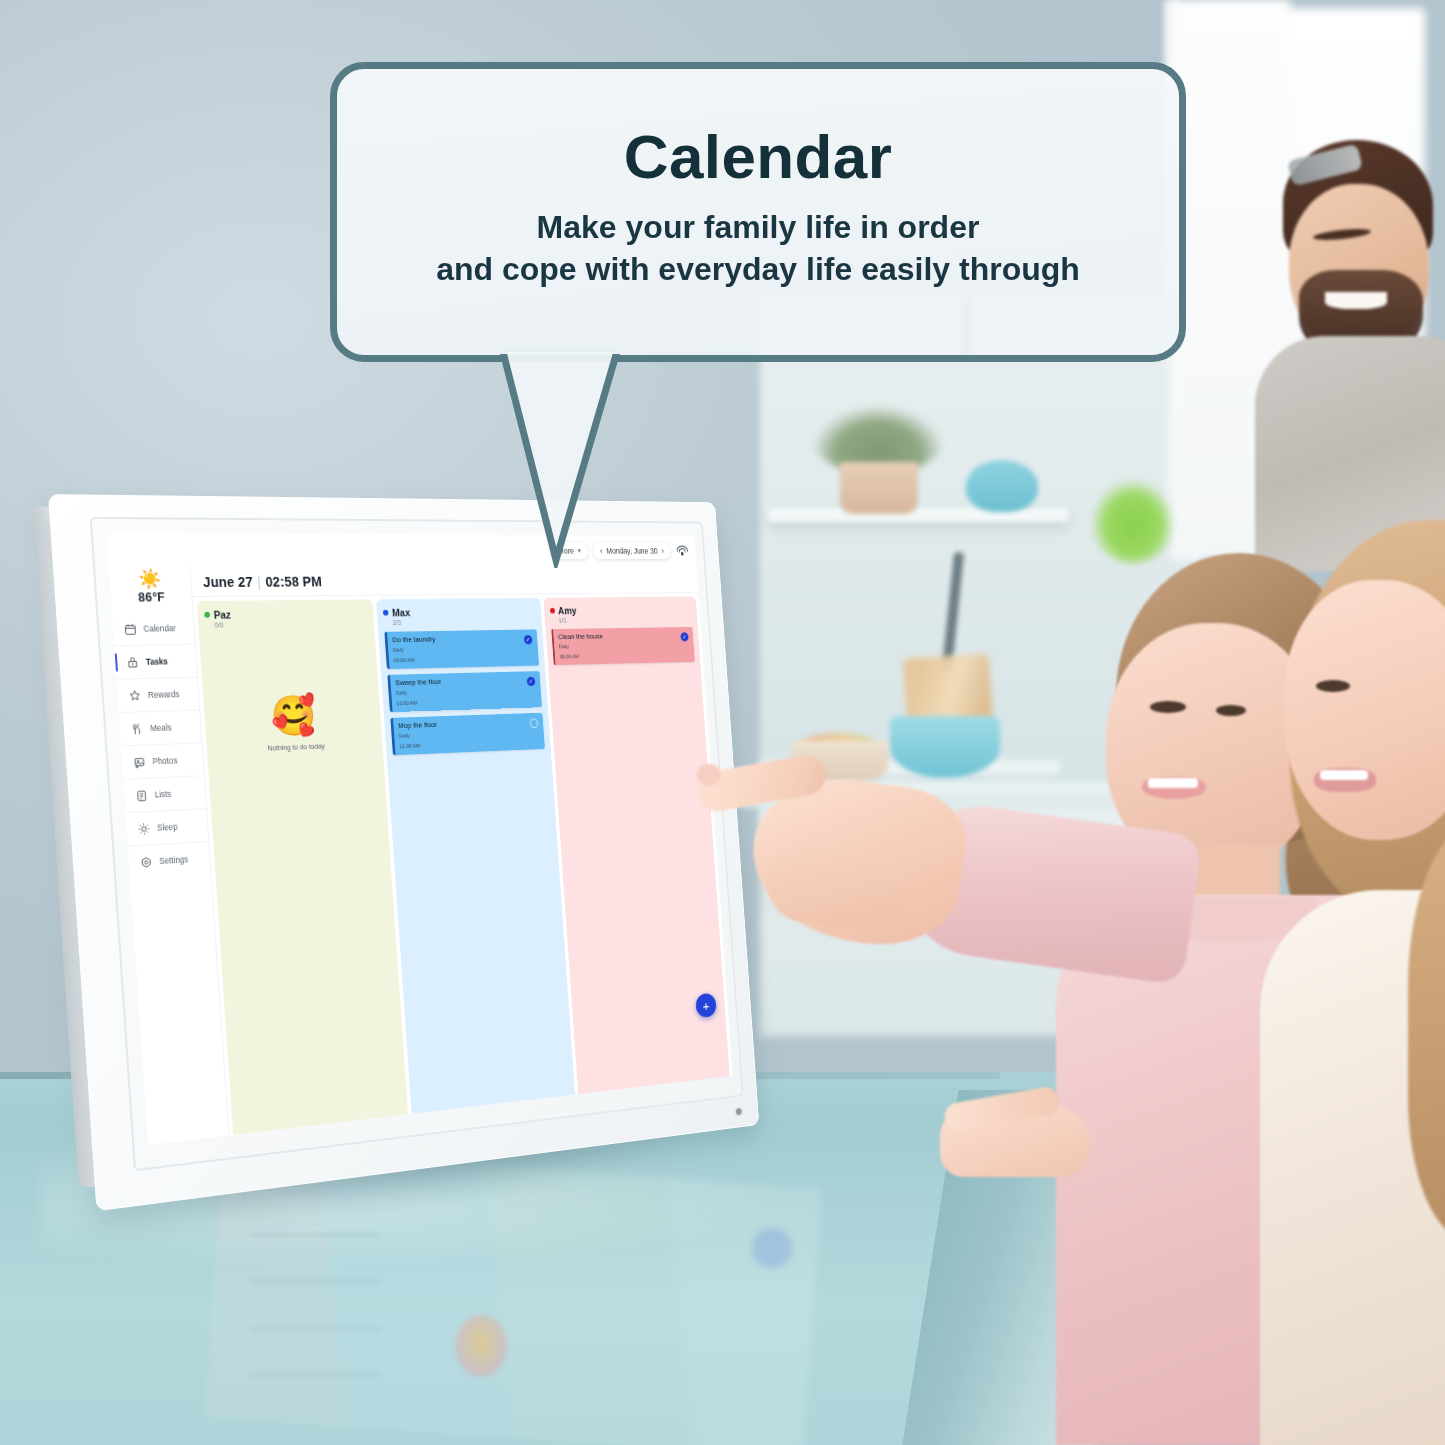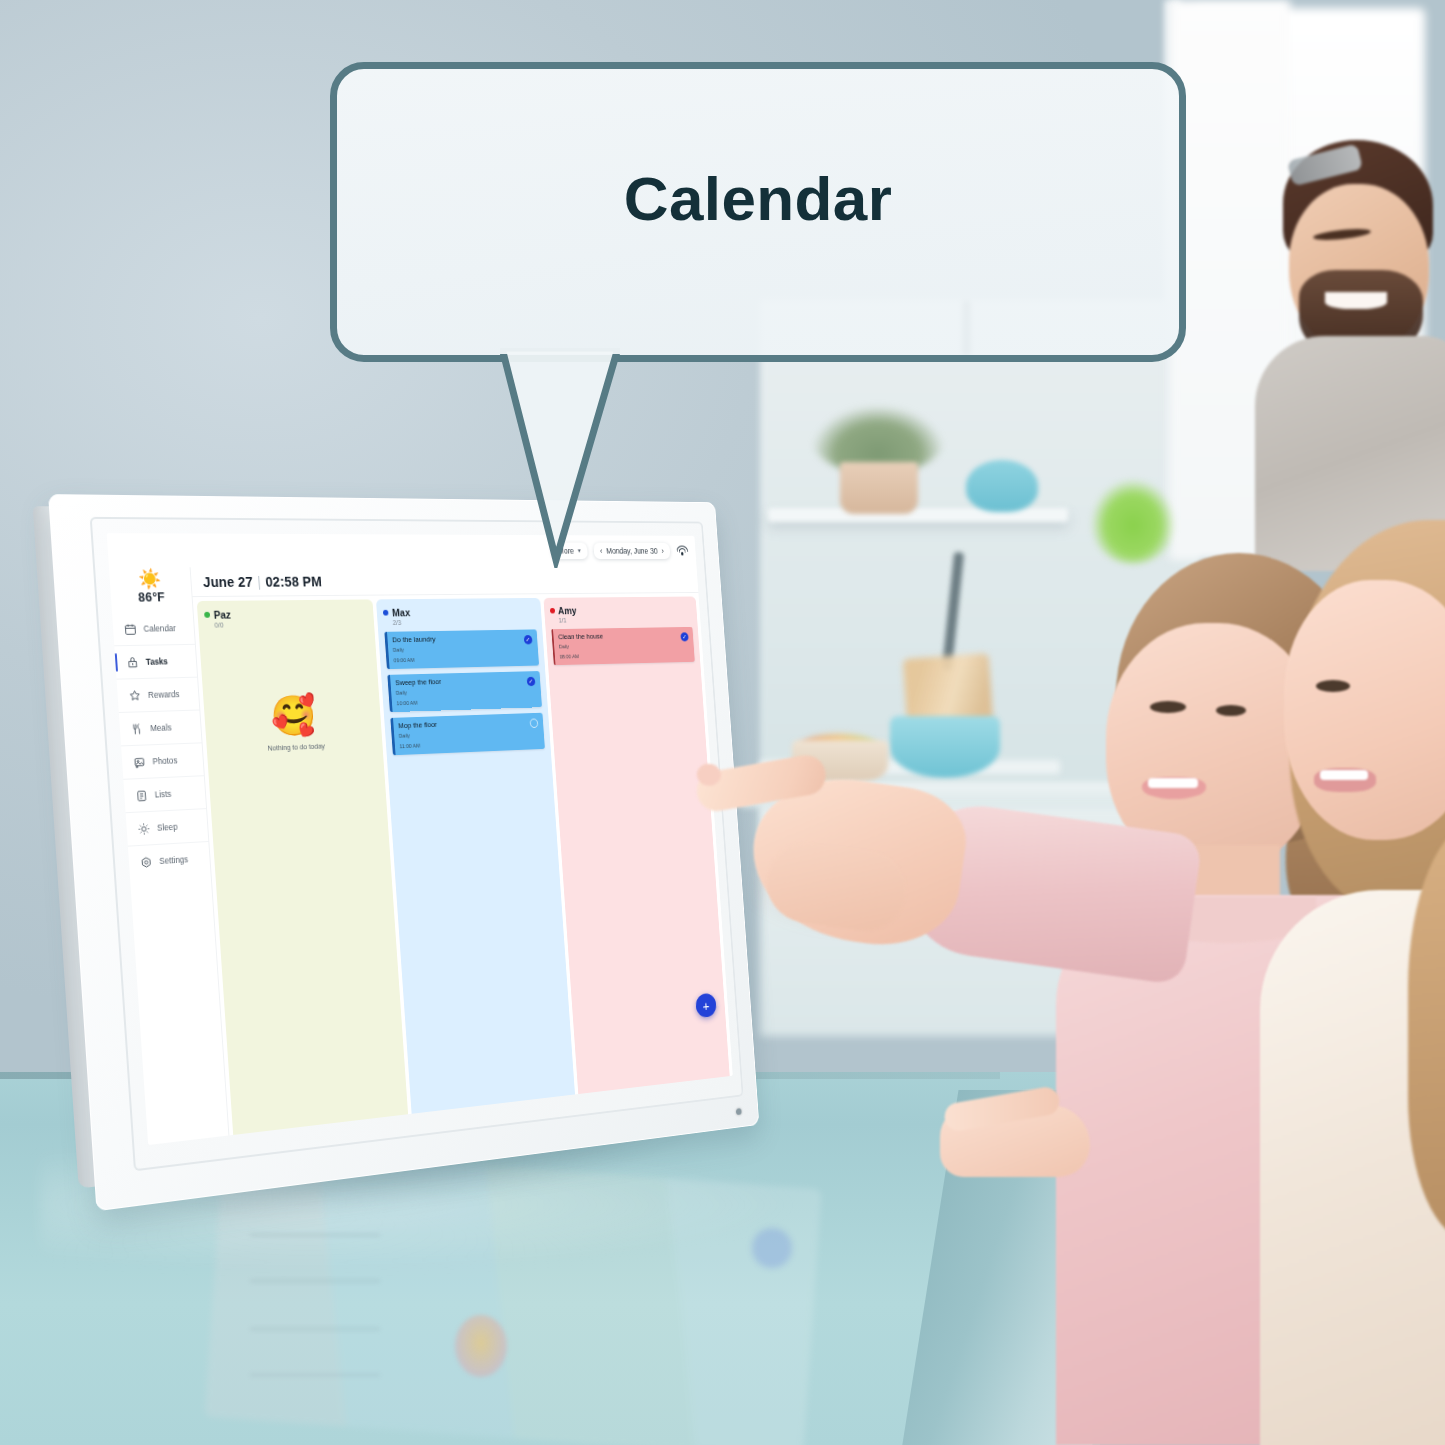--- a/index.html
+++ b/index.html
@@ -702,20 +702,22 @@
   <div class="arm-sleeve"></div>
   <div class="arm-hand"></div>
   <div class="arm-knuckle"></div>
   <div class="arm-finger"></div>
   <div class="arm-nail"></div>
 </div>
 
 <div id="bubble">
   <div class="title">Calendar</div>
   <div class="sub">
+    <div>Make your family life in order</div>
+    <div>and cope with everyday life easily through</div>
   </div>
 </div>
 <div class="tail">
   <svg viewBox="0 0 120 220" preserveAspectRatio="none">
     <polygon points="2,0 118,0 56,212" fill="rgba(240,245,248,.93)" stroke="#577b85" stroke-width="7"></polygon>
     <rect x="0" y="-10" width="120" height="16" fill="rgba(240,245,248,.95)"></rect>
   </svg>
 </div>
 
 </body></html>

